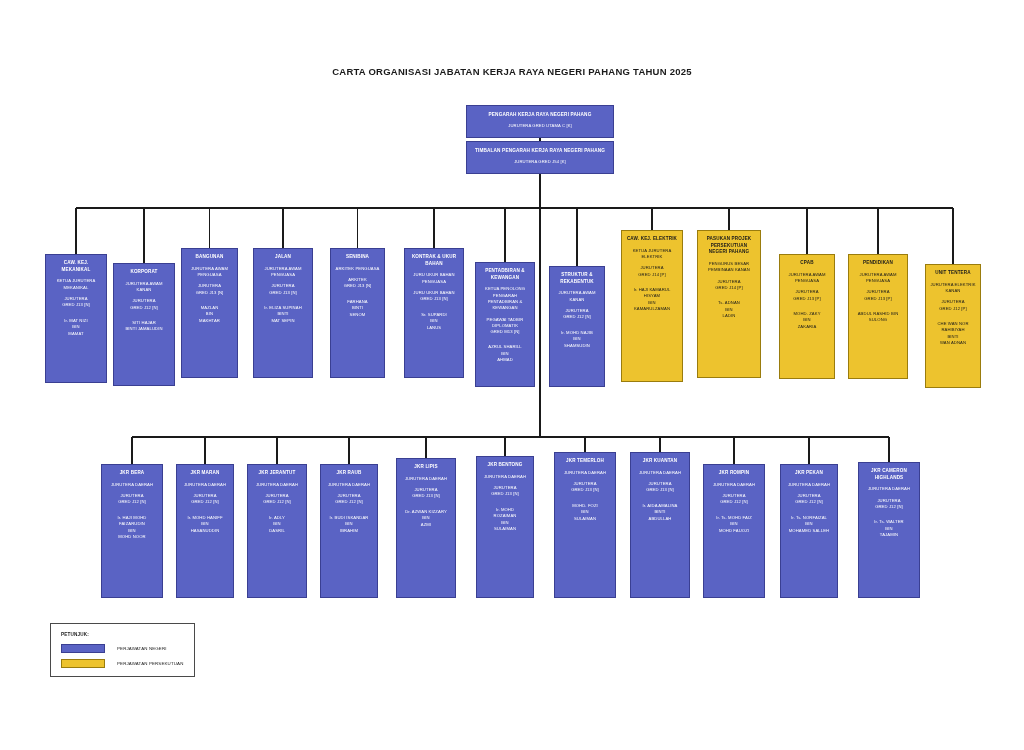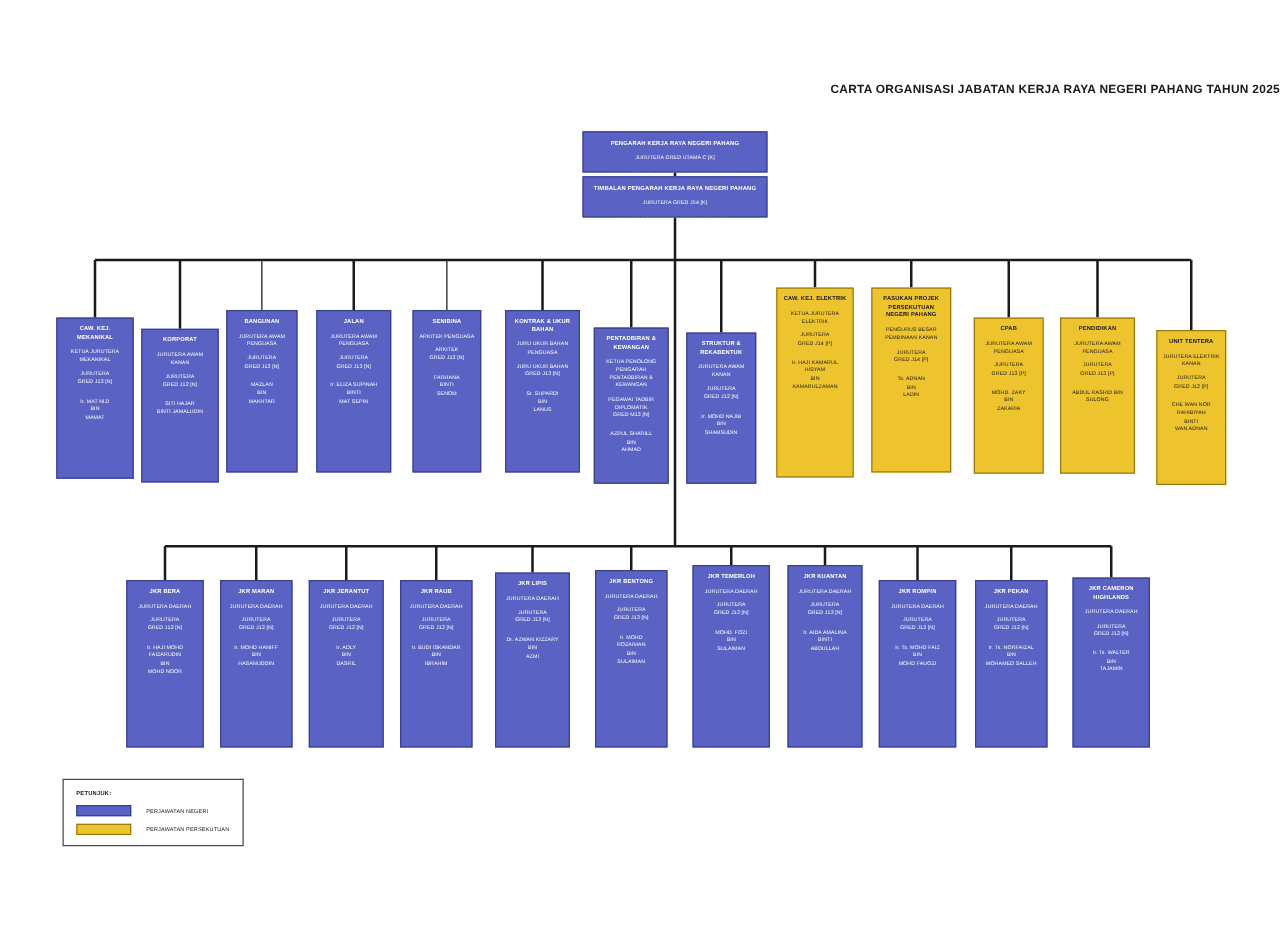--- a/index.html
+++ b/index.html
@@ -8,21 +8,21 @@
     background: #ffffff;
     font-family: "Liberation Sans", sans-serif;
     overflow: hidden;
   }
   #stage { position: relative; width: 1024px; height: 750px; }
 
   
   .chart-title {
     position: absolute;
     left: 0; right: 0; top: 66px;
-    text-align: right;
+    text-align: center;
     font-size: 9.5px;
     font-weight: bold;
     letter-spacing: .25px;
     color: #1a1a1a;
   }
 
   
   .ln { position: absolute; background: #1a1a1a; }
   .ln.v { width: 1.4px; }
   .ln.h { height: 1.4px; }

